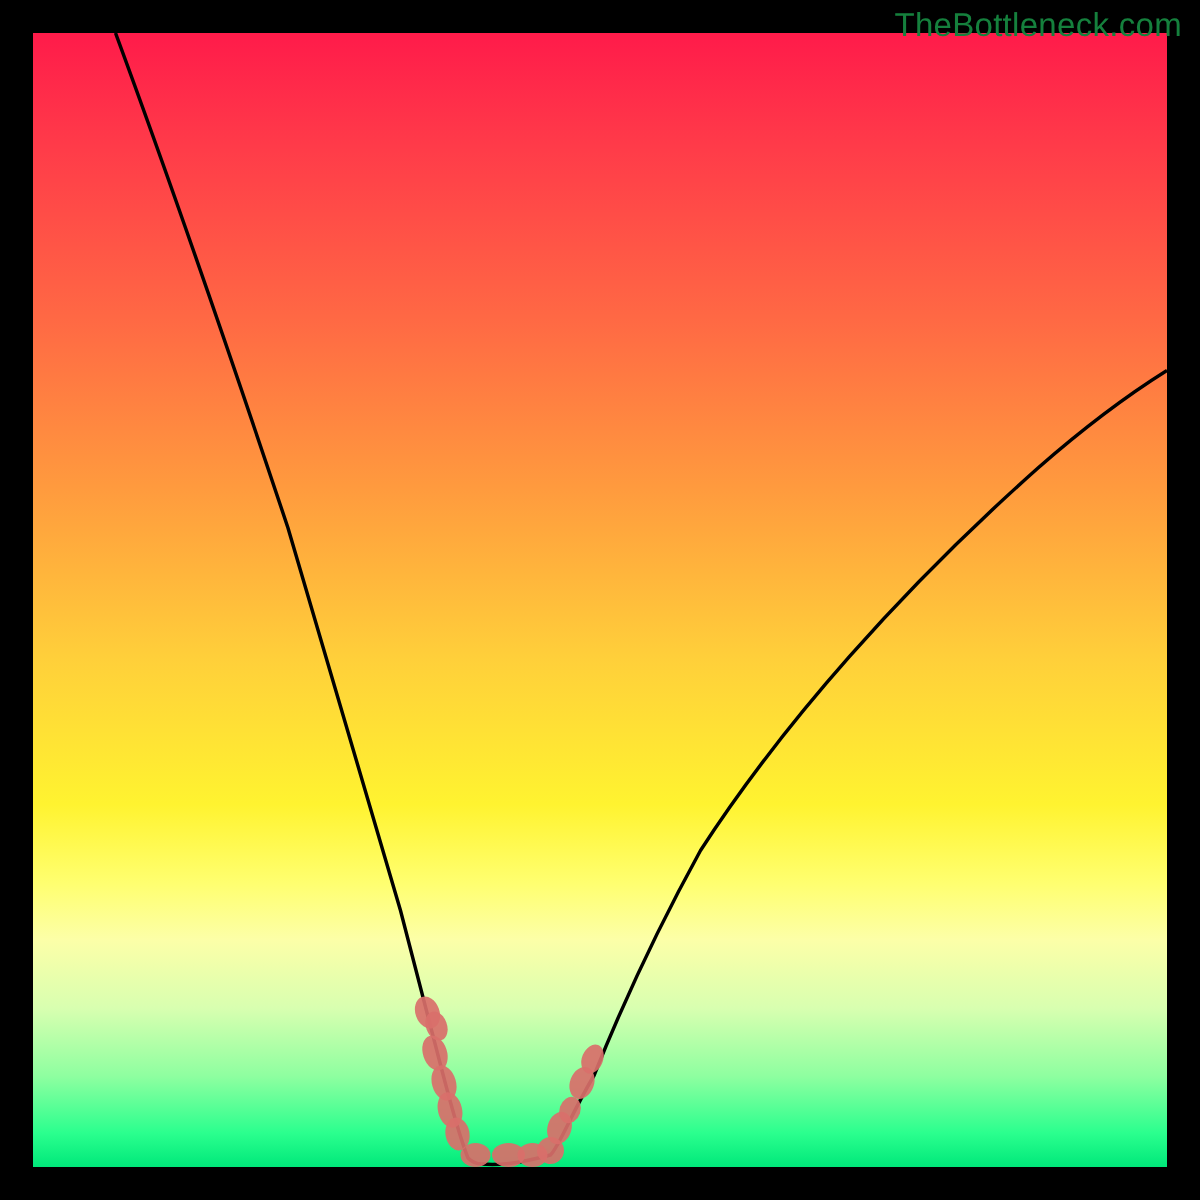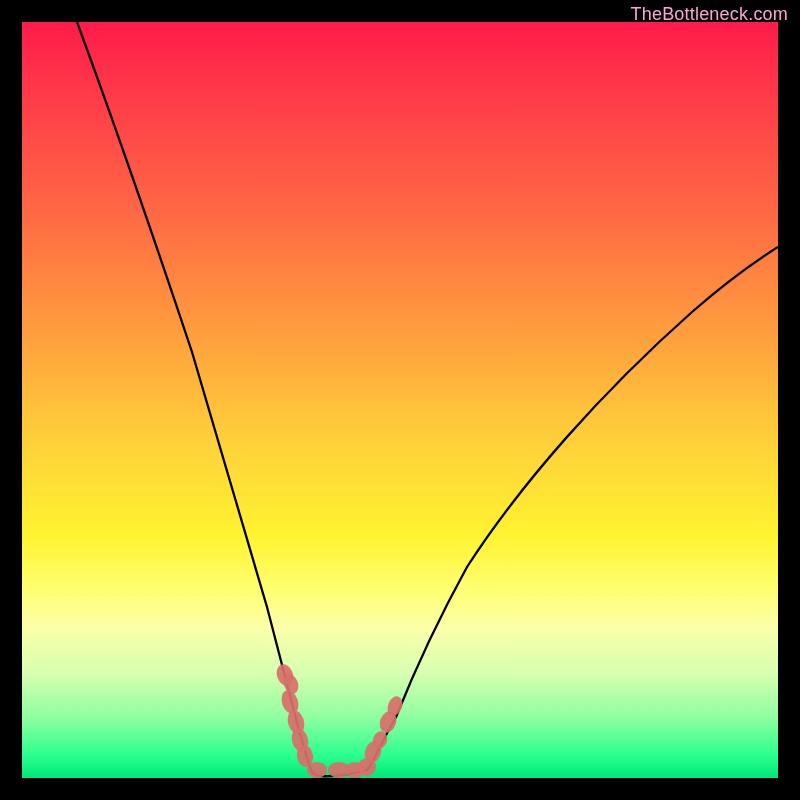--- a/index.html
+++ b/index.html
@@ -30,22 +30,22 @@
       #d8ffb0 86%,
       #8effa0 92%,
       #2bff8e 97%,
       #00e87a 100%
     );
   }
   .watermark {
     position: absolute;
     top: 4px;
     right: 12px;
-    color: #f9a8d4;
-    font-size: 18px;
+    color: #15803d;
+    font-size: 22px;
     font-weight: 500;
     letter-spacing: 0.2px;
   }
   svg.curve {
     position: absolute;
     top: 0;
     left: 0;
     width: 756px;
     height: 756px;
   }

